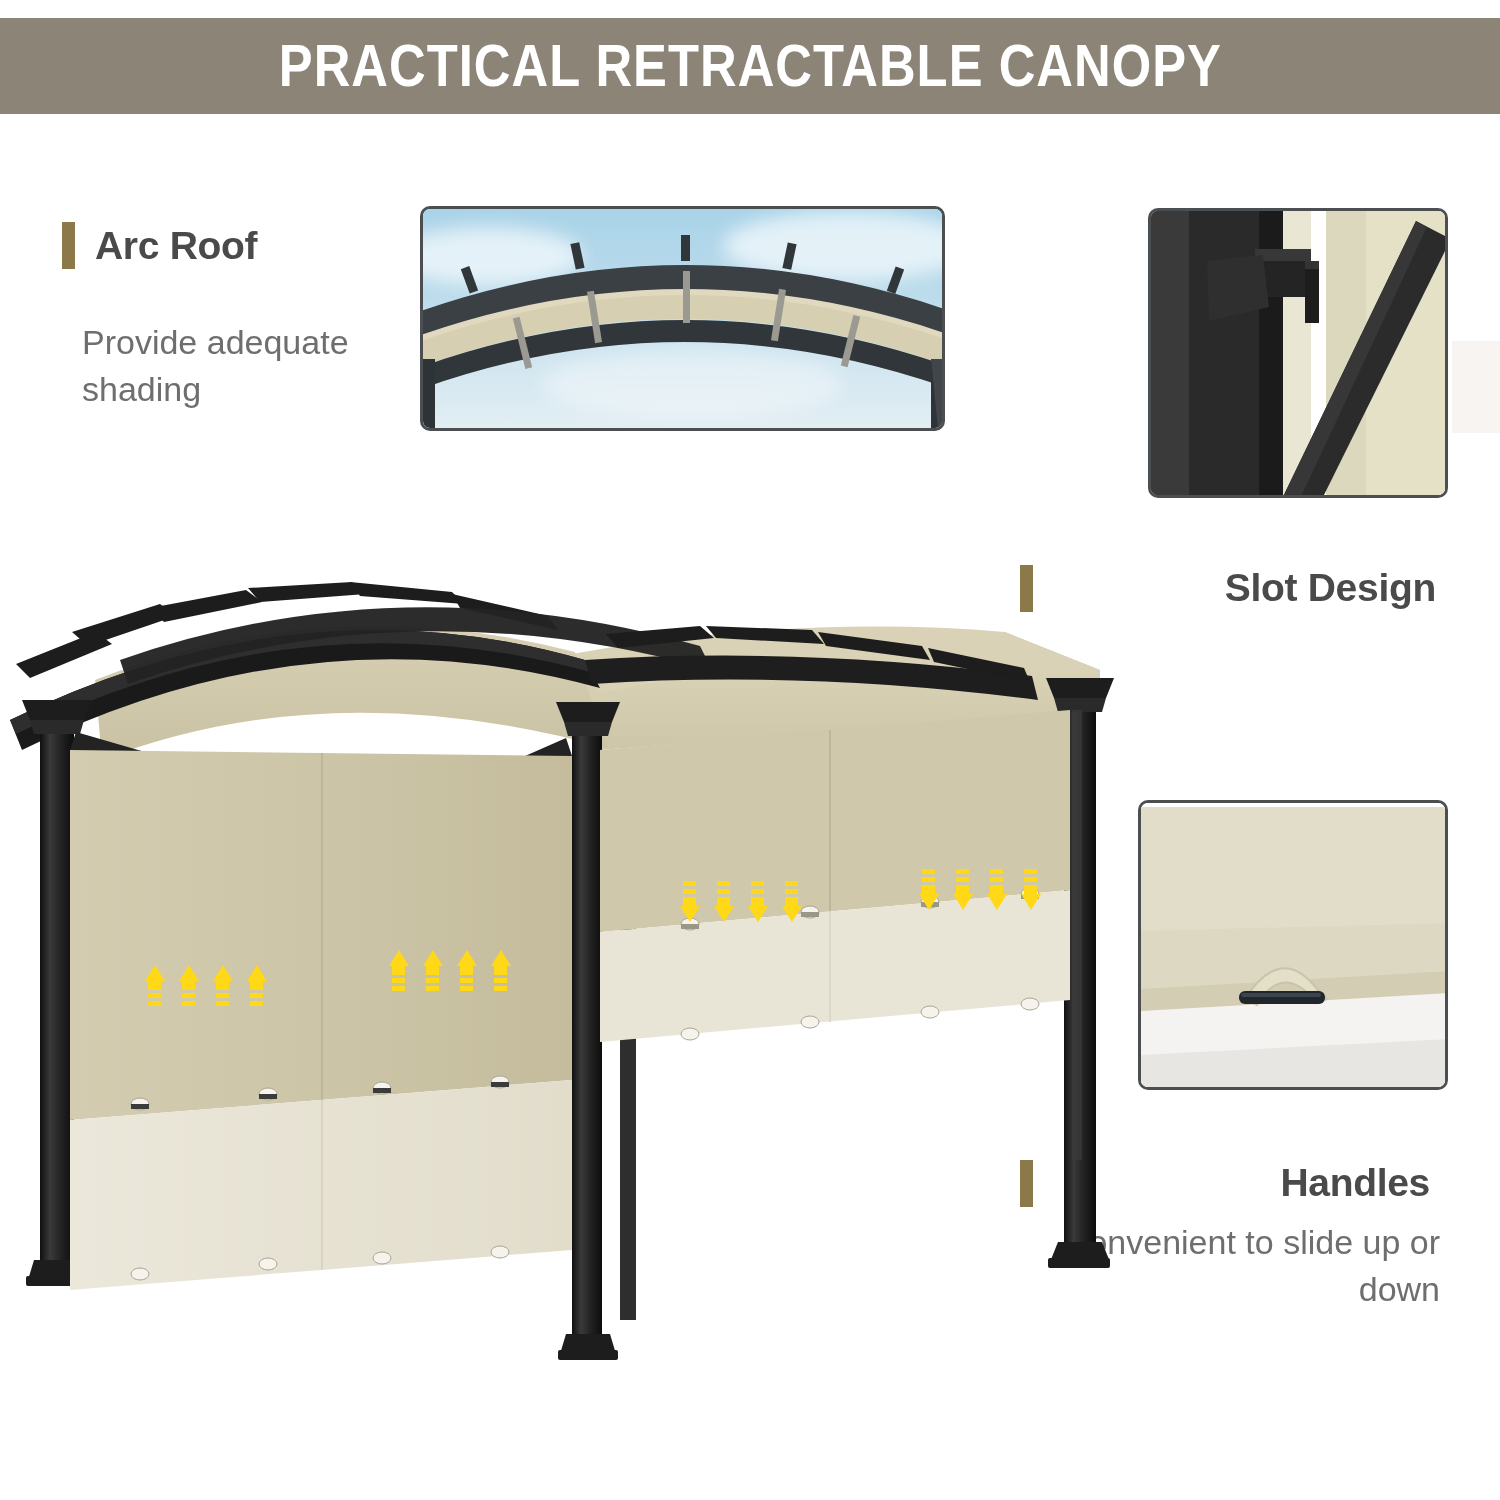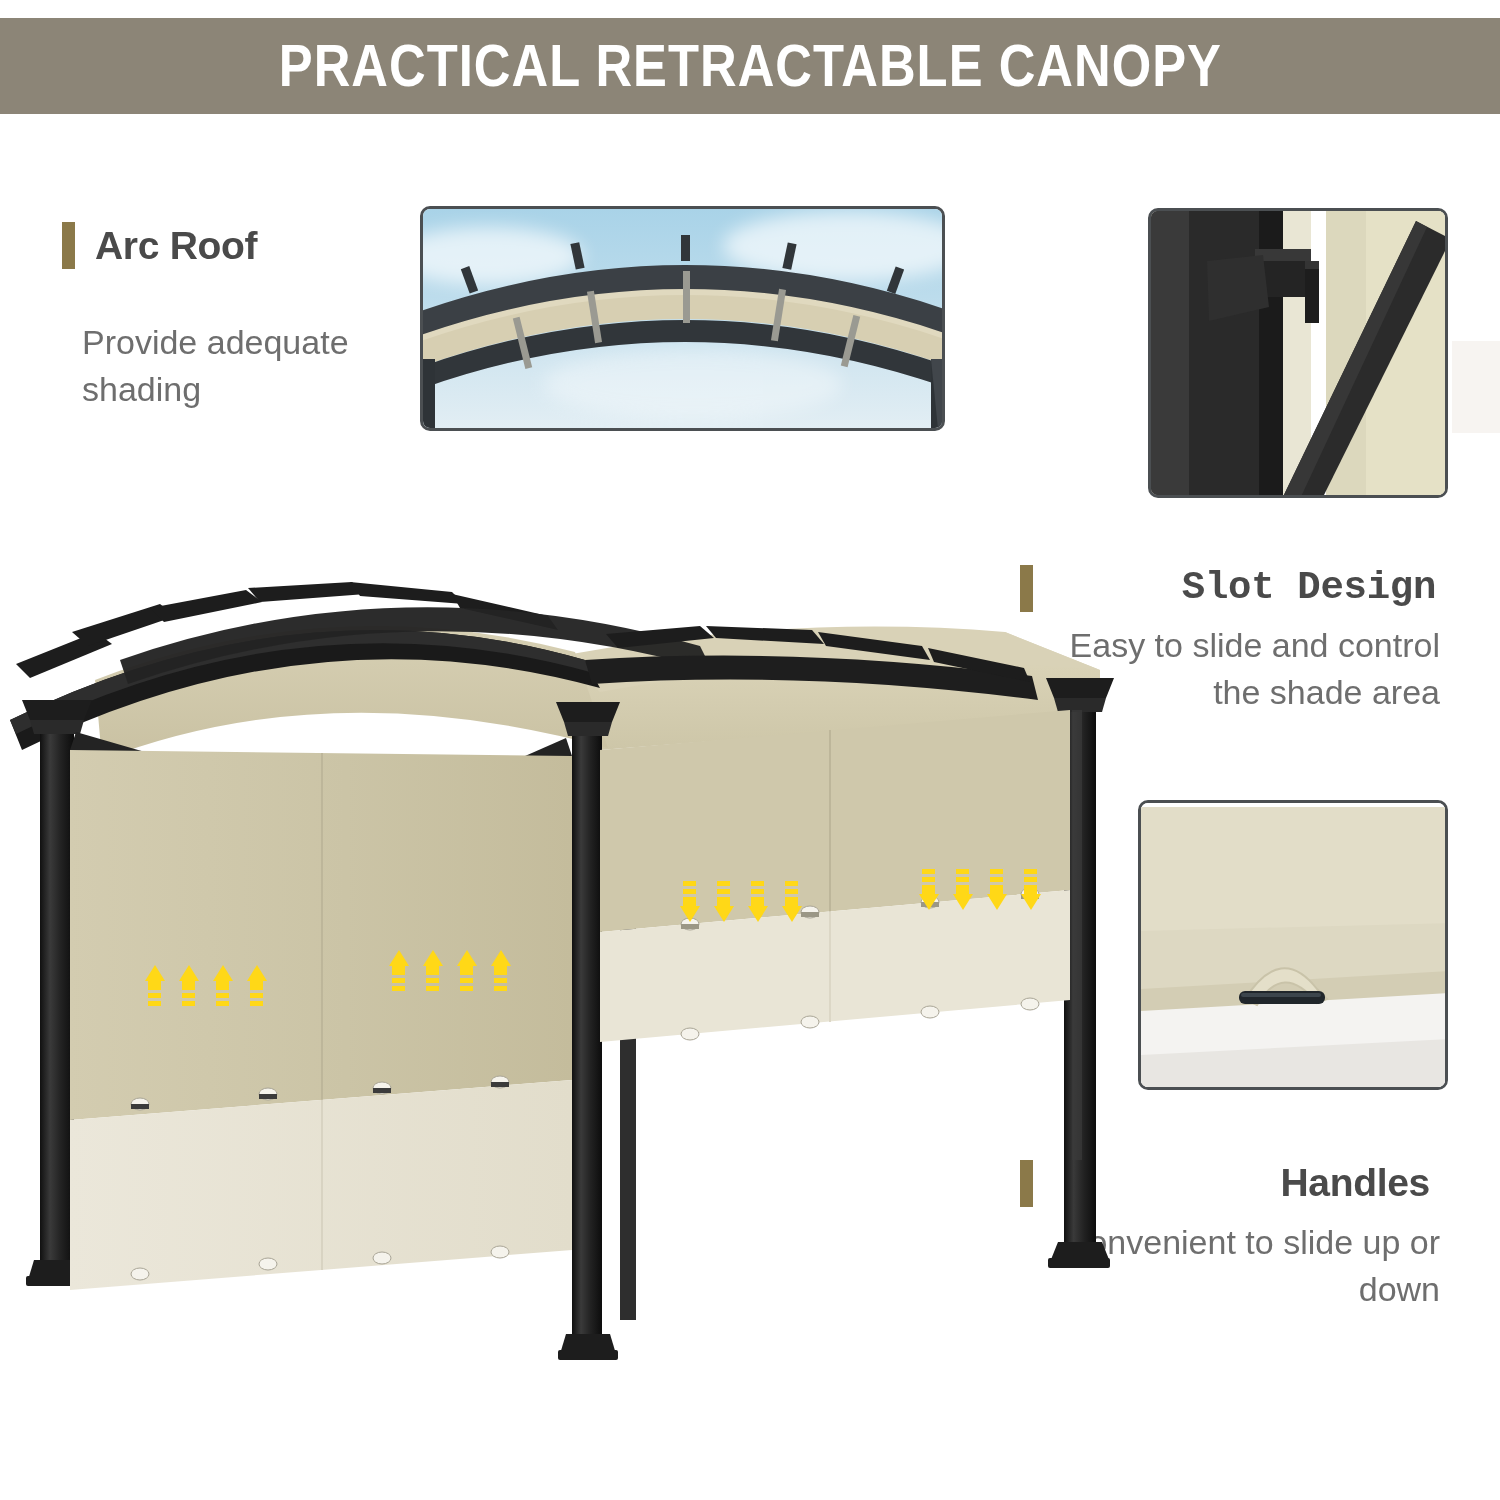--- a/index.html
+++ b/index.html
@@ -41,21 +41,21 @@
     font-size:34px; color:#6e6e6e; line-height:47px; font-weight:300;margin-left:20px;
   }
 
   
   #arc-roof-block{ position:absolute; left:62px; top:222px; width:340px; }
   #arc-roof-block .feature-title{ margin-left:20px; margin-top:-3px; }
   #arc-roof-block .feature-body{ margin-top:50px; }
 
   
   #slot-design-block{ position:absolute; right:60px; top:565px; width:420px; text-align:right; }
-  #slot-design-block .sd-row{ display:flex; align-items:flex-start;font-family:Liberation Mono, monospace; }
+  #slot-design-block .sd-row{ display:flex; align-items:flex-start; }
   #slot-design-block .sd-title-wrap{ flex:1; text-align:right; padding-right:4px; }
   #slot-design-block .feature-body{ margin-top:10px; }
 
   
   #handles-block{ position:absolute; right:60px; top:1160px; width:420px; text-align:right; }
   #handles-block .hd-row{ display:flex; align-items:flex-start; }
   #handles-block .hd-title-wrap{ flex:1; text-align:right; padding-right:10px;margin-left:35px; }
   #handles-block .feature-body{ margin-top:12px; }
 
   
@@ -119,21 +119,20 @@
   <div class="feature-body">Provide adequate shading</div>
 </div>
 
 <div id="slot-design-block">
   <div class="sd-row">
     <div class="gold-bar"></div>
     <div class="sd-title-wrap">
       <span class="feature-title">Slot Design</span>
     </div>
   </div>
-  <div class="feature-body">Easy to slide and control the shade area</div>
 </div>
 
 <div id="handles-block">
   <div class="hd-row">
     <div class="gold-bar"></div>
     <div class="hd-title-wrap">
       <span class="feature-title">Handles</span>
     </div>
   </div>
   <div class="feature-body">Convenient to slide up or down</div>

